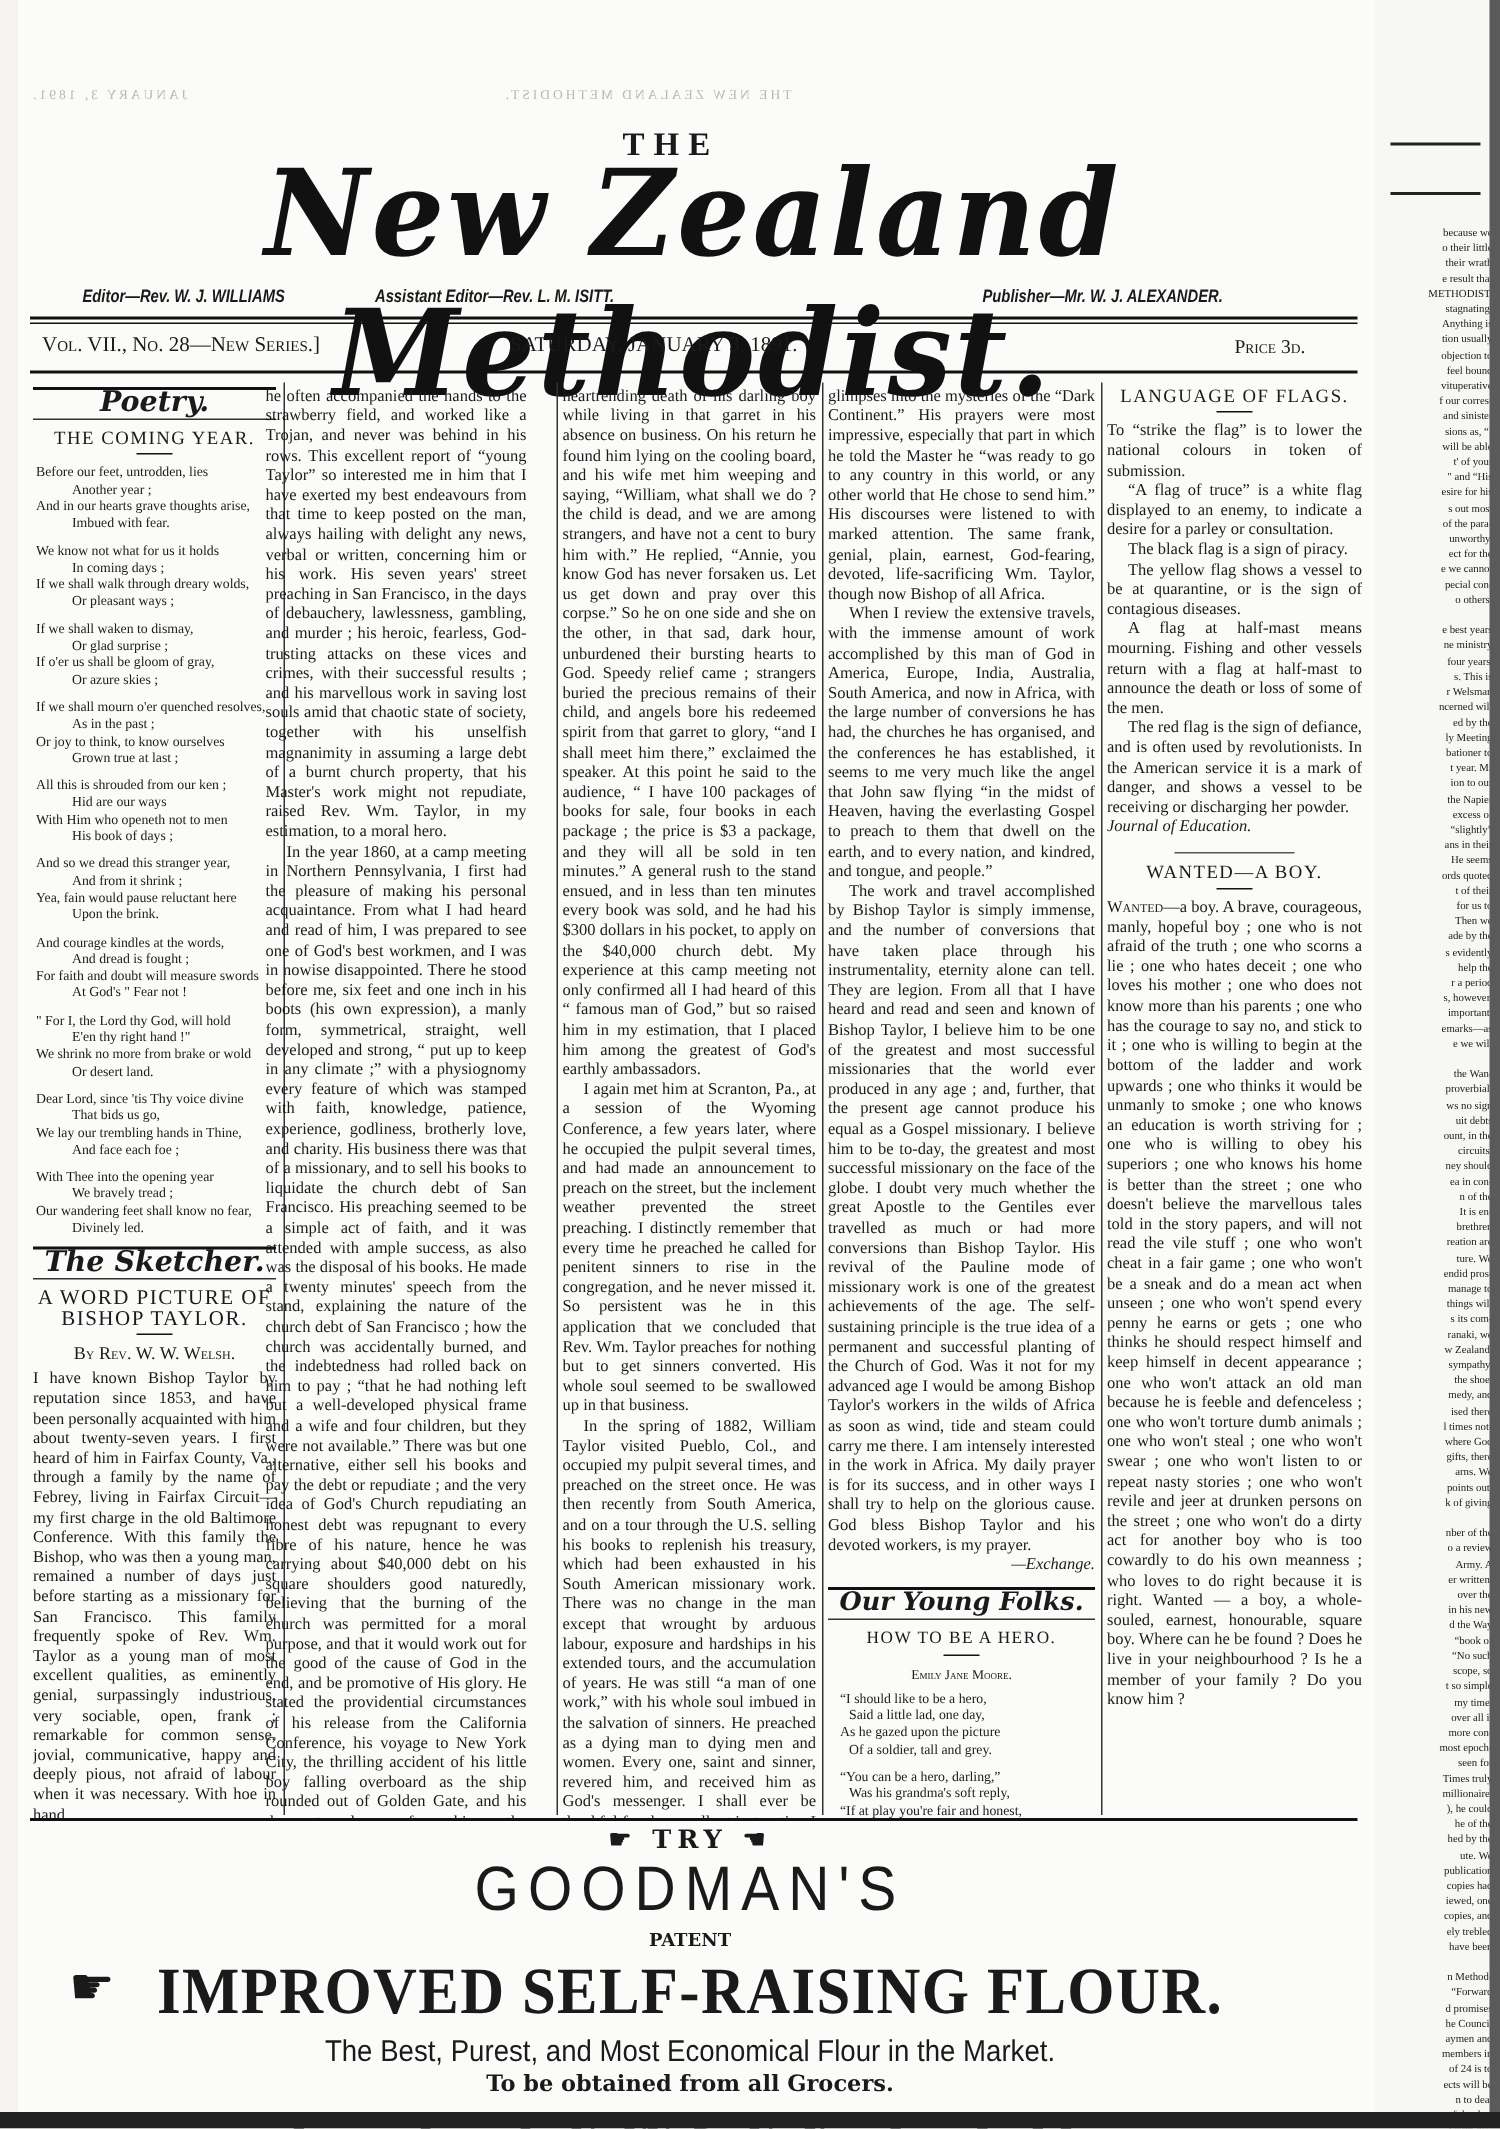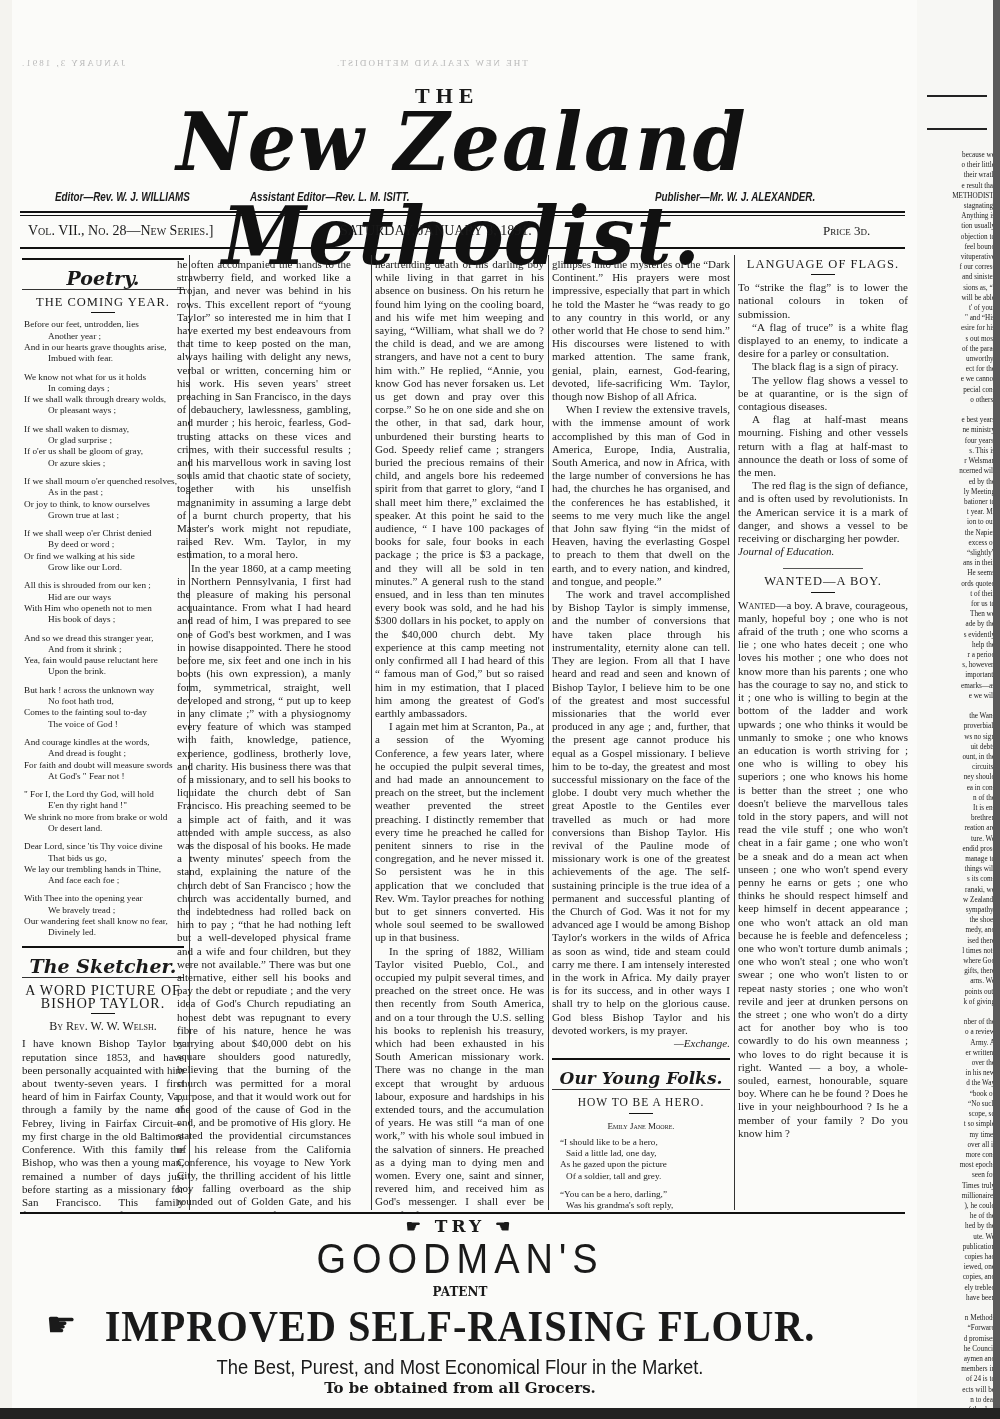--- a/index.html
+++ b/index.html
@@ -15,21 +15,21 @@
   .the { position:absolute; left:415px; top:83px; font-size:22px; font-weight:bold; letter-spacing:6px; font-family:"Liberation Serif", serif; }
   .masthead { position:absolute; left:22px; top:100px; width:880px; text-align:center; font-family:"DejaVu Serif", serif;
               font-size:76px; font-weight:bold; font-style:italic; letter-spacing:2px; transform:scaleY(1.05); color:#111; }
   .staff { position:absolute; top:190px; font-size:12px; font-style:italic; font-weight:bold; font-family:"Liberation Sans", sans-serif; transform:scaleX(0.82); transform-origin:left; }
   .rule { position:absolute; left:20px; width:885px; background:#111; }
   .dateline { position:absolute; top:223px; font-size:14px; font-family:"Liberation Serif", serif; }
   .colrule { position:absolute; top:255px; width:1px; background:#333; }
   .col { position:absolute; top:258px; font-family:"Liberation Serif", serif; font-size:11px; line-height:13.2px; text-align:justify; overflow:hidden; }
   .col p { margin:0; text-indent:14px; }
   .col p.noind { text-indent:0; }
-  .section-title { text-align:center; font-size:19px; font-weight:bold; font-style:italic; font-family:"DejaVu Serif", serif; padding:12px 0 4px; border-top:2px solid #111; border-bottom:1px solid #333; margin-bottom:6px; }
+  .section-title { text-align:center; font-size:19px; font-weight:bold; font-style:italic; font-family:"DejaVu Serif", serif; padding:2px 0 4px; border-top:2px solid #111; border-bottom:1px solid #333; margin-bottom:6px; }
   .art-title { text-align:center; font-size:12.5px; letter-spacing:1px; margin:4px 0 2px; }
   .short-rule { width:24px; height:1px; background:#111; margin:3px auto 6px; }
   .poem { font-size:9.2px; line-height:11.3px; text-align:left; }
   .poem .stanza { margin-bottom:7px; }
   .poem .l1 { padding-left:2px; }
   .poem .l2 { padding-left:26px; }
   .byline { text-align:center; font-size:12px; margin:2px 0 4px; font-variant:small-caps; }
   .ad { position:absolute; left:20px; top:1216px; width:880px; height:203px; text-align:center; }
   .ad .try { font-size:17px; font-weight:bold; letter-spacing:4px; }
   .ad .goodman { font-size:38px; letter-spacing:6px; font-family:"Liberation Sans", sans-serif; transform:scaleY(1.1); margin-top:2px; }
@@ -96,42 +96,30 @@
         <div class="l1">If o'er us shall be gloom of gray,</div>
         <div class="l2">Or azure skies ;</div>
       </div>
     <div class="stanza">
         <div class="l1">If we shall mourn o'er quenched resolves,</div>
         <div class="l2">As in the past ;</div>
         <div class="l1">Or joy to think, to know ourselves</div>
         <div class="l2">Grown true at last ;</div>
       </div>
     <div class="stanza">
-        <div class="l1">If we shall weep o'er Christ denied</div>
-        <div class="l2">By deed or word ;</div>
-        <div class="l1">Or find we walking at his side</div>
-        <div class="l2">Grow like our Lord.</div>
-      </div>
-    <div class="stanza">
         <div class="l1">All this is shrouded from our ken ;</div>
         <div class="l2">Hid are our ways</div>
         <div class="l1">With Him who openeth not to men</div>
         <div class="l2">His book of days ;</div>
       </div>
     <div class="stanza">
         <div class="l1">And so we dread this stranger year,</div>
         <div class="l2">And from it shrink ;</div>
         <div class="l1">Yea, fain would pause reluctant here</div>
         <div class="l2">Upon the brink.</div>
-      </div>
-    <div class="stanza">
-        <div class="l1">But hark ! across the unknown way</div>
-        <div class="l2">No foot hath trod,</div>
-        <div class="l1">Comes to the fainting soul to-day</div>
-        <div class="l2">The voice of God !</div>
       </div>
     <div class="stanza">
         <div class="l1">And courage kindles at the words,</div>
         <div class="l2">And dread is fought ;</div>
         <div class="l1">For faith and doubt will measure swords</div>
         <div class="l2">At God's " Fear not !</div>
       </div>
     <div class="stanza">
         <div class="l1">" For I, the Lord thy God, will hold</div>
         <div class="l2">E'en thy right hand !"</div>

